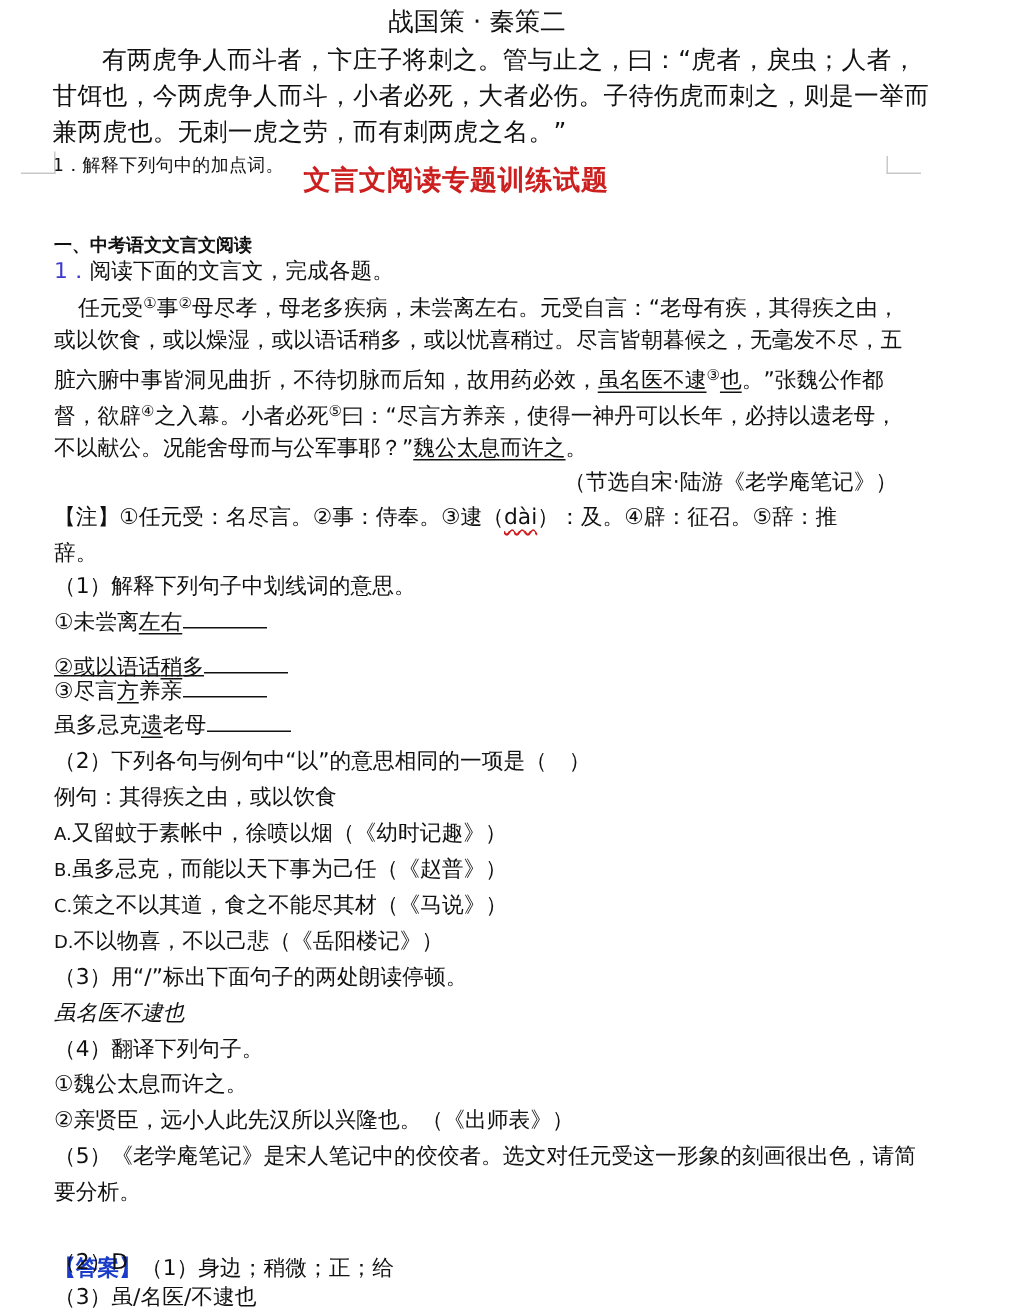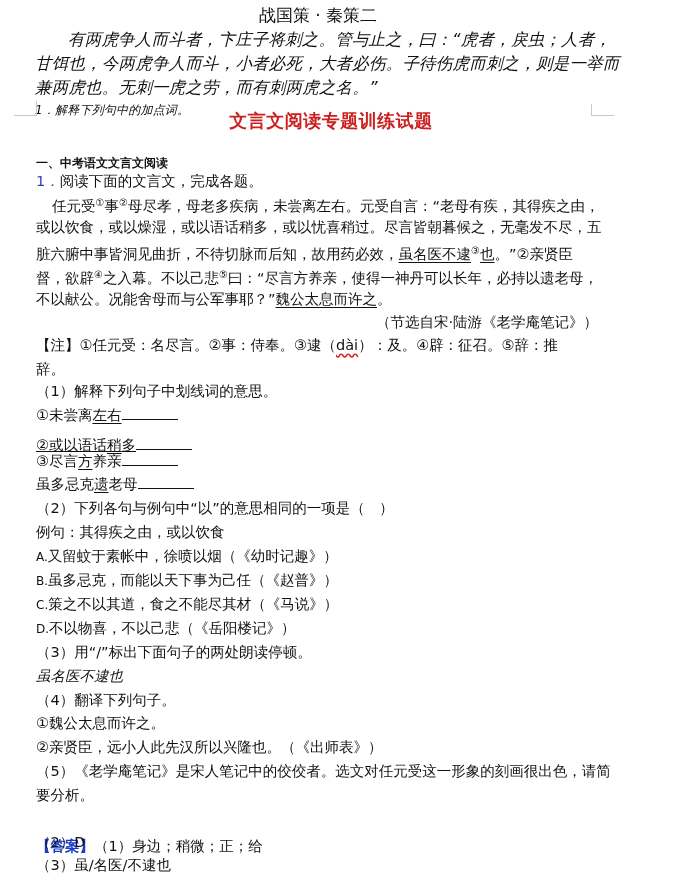--- a/index.html
+++ b/index.html
@@ -1,24 +1,24 @@
 <!DOCTYPE html>
 <html><head>
 <meta charset="utf-8">
 <style>
   html, body { margin:0; padding:0; background:#ffffff; }
   body { width:684px; height:876px; overflow:hidden; position:relative;
          font-family:"DejaVu Sans", sans-serif; color:#111; }
   .abs { position:absolute; white-space:nowrap; }
   .top-title { left:0; width:636px; top:4px; text-align:center; font-size:17px; line-height:22px; }
-  .top-p { left:35px; font-size:16.5px; line-height:24px; letter-spacing:0.2px;font-style:italic; }
+  .top-p { left:35px; font-size:16.5px; line-height:24px; letter-spacing:0.2px; }
   .corner { position:absolute; width:22px; height:12px; border-color:#c8c8c8; border-style:solid; border-width:0; }
   .corner-l { left:14px; top:101px; border-bottom-width:1px; border-right-width:1px; width:22px; height:14px; }
   .corner-r { left:591px; top:104px; border-bottom-width:1px; border-left-width:1px; width:22px; height:11px; }
-  .doc-title { left:0; width:608px; top:108px; text-align:center; font-size:18px; font-weight:bold; color:#cc1f1f; line-height:26px; letter-spacing:0.5px;padding-left:27px; }
+  .doc-title { left:0; width:608px; top:108px; text-align:center; font-size:18px; font-weight:bold; color:#cc1f1f; line-height:26px; letter-spacing:0.5px; }
   .sec-head { left:36px; top:150px; font-size:12px; font-weight:bold; line-height:26px; }
   .p { left:36px; font-size:14.5px; line-height:22px; }
   .num-blue { color:#3a3ad0; }
   .u { text-decoration:underline; text-underline-offset:3px; }
   .sup { font-size:10px; vertical-align:5px; }
   .wavy { text-decoration:underline wavy #d02020; text-underline-offset:3px; }
   .blank { display:inline-block; width:56px; border-bottom:1px solid #111; height:14px; vertical-align:baseline; }
   .ans-tag { color:#1a3cc8; font-weight:bold; }
   .opt-letter { font-size:12px; }
 </style>
@@ -40,24 +40,24 @@
 
 <div class="abs p" style="top:170px;">
   <span class="num-blue">1．</span><span>阅读下面的文言文，完成各题。</span>
 </div>
 
 <div class="abs p" style="left:52px; top:192px;">
   <span>任元受</span><span class="sup">①</span><span>事</span><span class="sup">②</span><span>母尽孝，母老多疾病，未尝离左右。元受自言：“老母有疾，其得疾之由，</span>
 </div>
 <div class="abs p" style="top:216px;">或以饮食，或以燥湿，或以语话稍多，或以忧喜稍过。尽言皆朝暮候之，无毫发不尽，五</div>
 <div class="abs p" style="top:240px;">
-  <span>脏六腑中事皆洞见曲折，不待切脉而后知，故用药必效，</span><span class="u">虽名医不逮</span><span class="sup">③</span><span class="u">也</span><span>。”②亲贤臣</span>
+  <span>脏六腑中事皆洞见曲折，不待切脉而后知，故用药必效，</span><span class="u">虽名医不逮</span><span class="sup">③</span><span class="u">也</span><span>。”张魏公作都</span>
 </div>
 <div class="abs p" style="top:264px;">
-  <span>督，欲辟</span><span class="sup">④</span><span>之入幕。不以己悲</span><span class="sup">⑤</span><span>曰：“尽言方养亲，使得一神丹可以长年，必持以遗老母，</span>
+  <span>督，欲辟</span><span class="sup">④</span><span>之入幕。小者必死</span><span class="sup">⑤</span><span>曰：“尽言方养亲，使得一神丹可以长年，必持以遗老母，</span>
 </div>
 <div class="abs p" style="top:288px;">
   <span>不以献公。况能舍母而与公军事耶？”</span><span class="u">魏公太息而许之</span><span>。</span>
 </div>
 <div class="abs p" style="left:376px; top:311px;">（节选自宋·陆游《老学庵笔记》）</div>
 
 <div class="abs p" style="top:334px;">
   <span>【注】①任元受：名尽言。②事：侍奉。③逮（</span><span class="wavy">dài</span><span>）：及。④辟：征召。⑤辞：推</span>
 </div>
 <div class="abs p" style="top:358px;">辞。</div>

